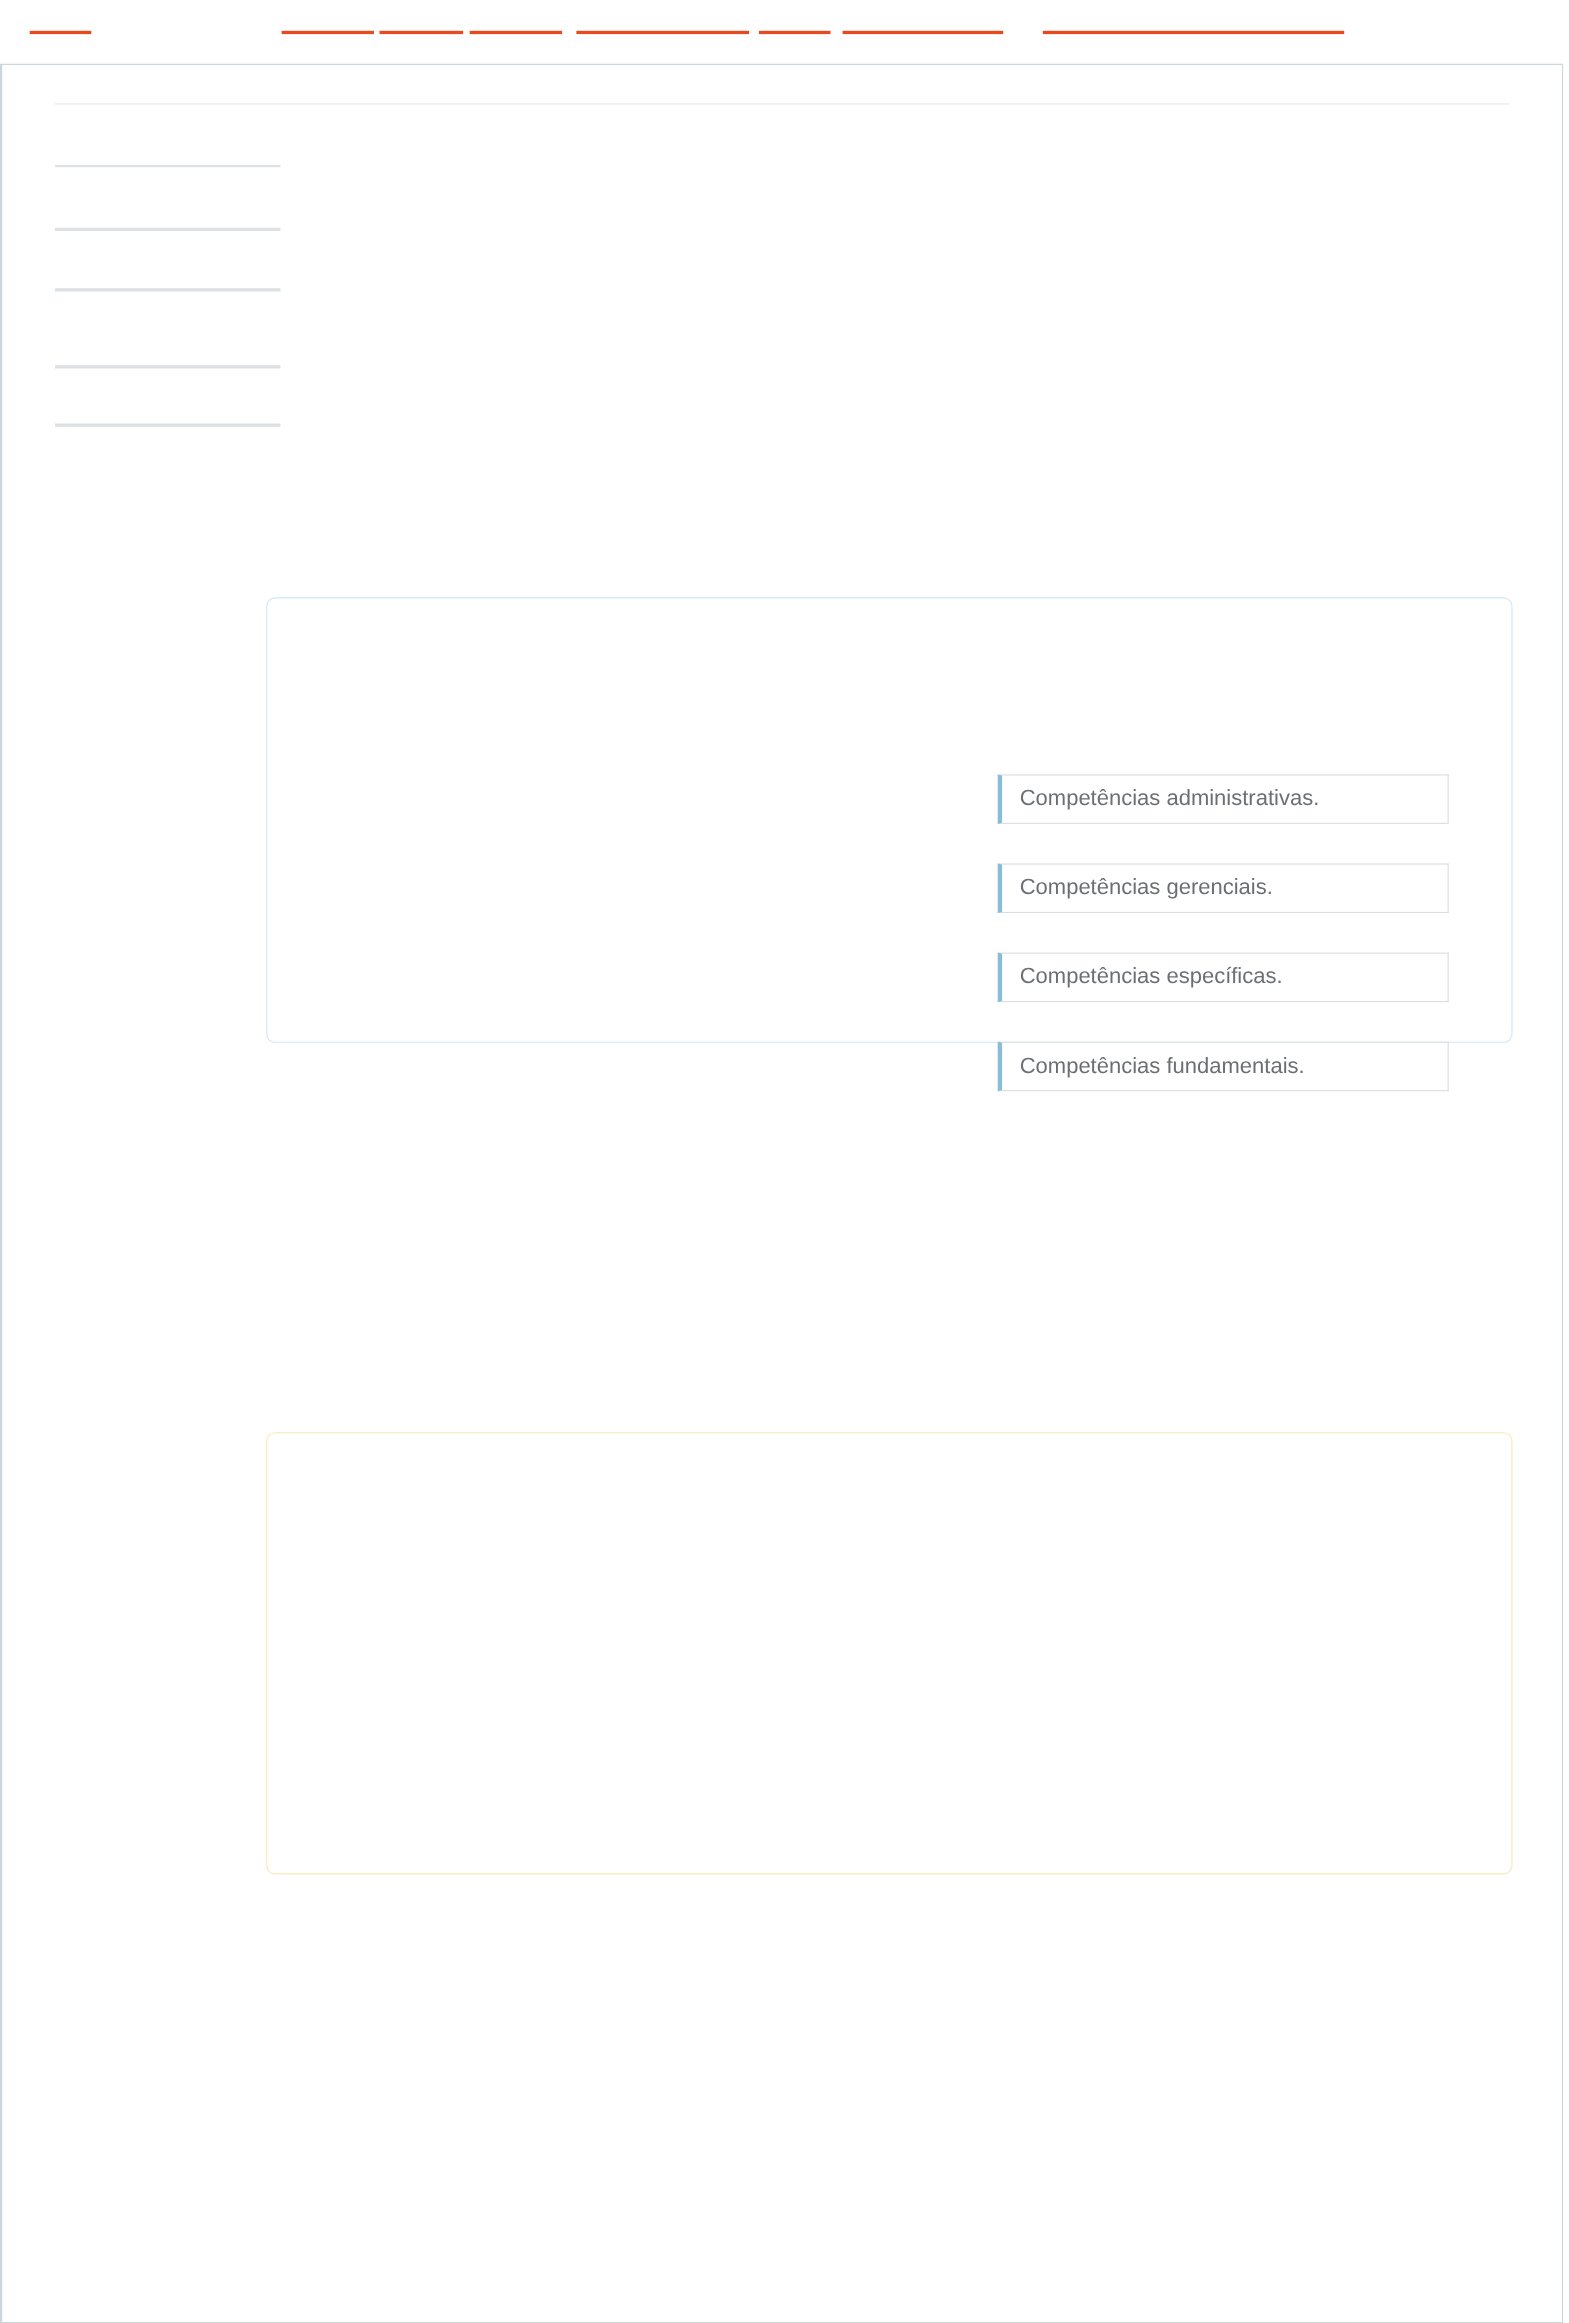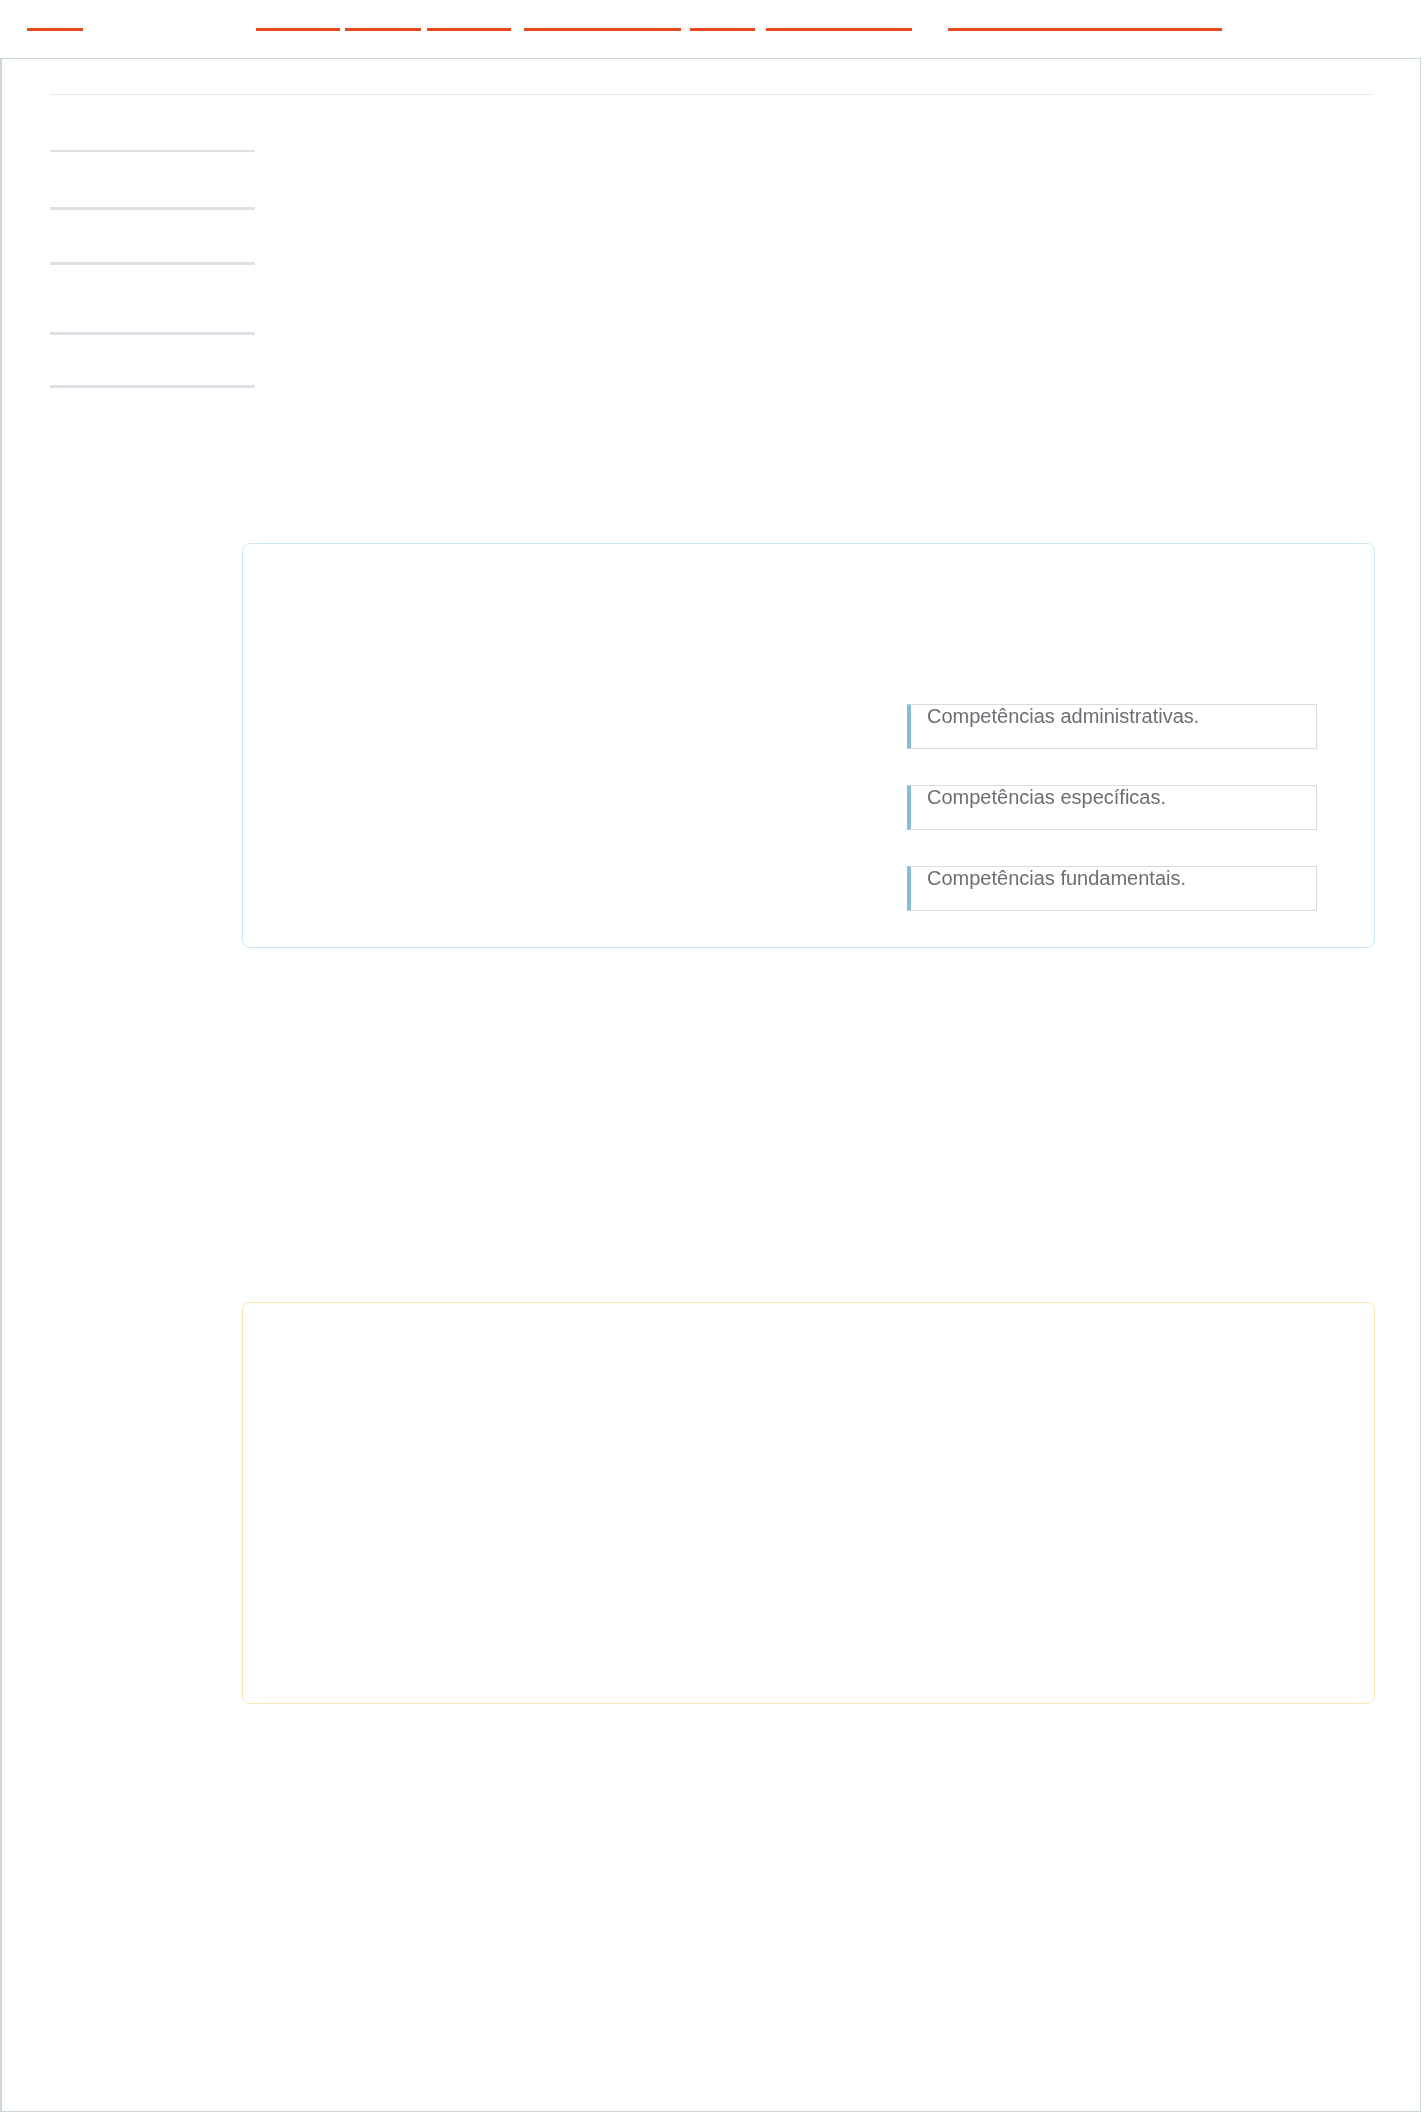--- a/index.html
+++ b/index.html
@@ -106,21 +106,21 @@
   .options {
     position: absolute;
     left: 664px;
     top: 160px;
     width: 410px;
   }
 
   .option {
     position: relative;
     display: flex;
-    align-items: flex-start;
+    align-items: center;
     height: 45px;
     margin-bottom: 36px;
     border: 1px solid #d8dde1;
     border-left: 4px solid #89bcd6;
     background: #ffffff;
     box-sizing: border-box;
     cursor: pointer;
   }
 
   .option:last-child { margin-bottom: 0; }
@@ -192,20 +192,23 @@
   <section class="question-panel">
 
     <div class="question-stem hidden-text"></div>
 
     <div class="options">
 
       <div class="option">
         <span class="option-label">Competências administrativas.</span>
       </div>
 
+      <div class="option">
+        <span class="option-label">Competências gerenciais.</span>
+      </div>
 
 
       <div class="option">
         <span class="option-label">Competências específicas.</span>
       </div>
 
       <div class="option">
         <span class="option-label">Competências fundamentais.</span>
       </div>
 

